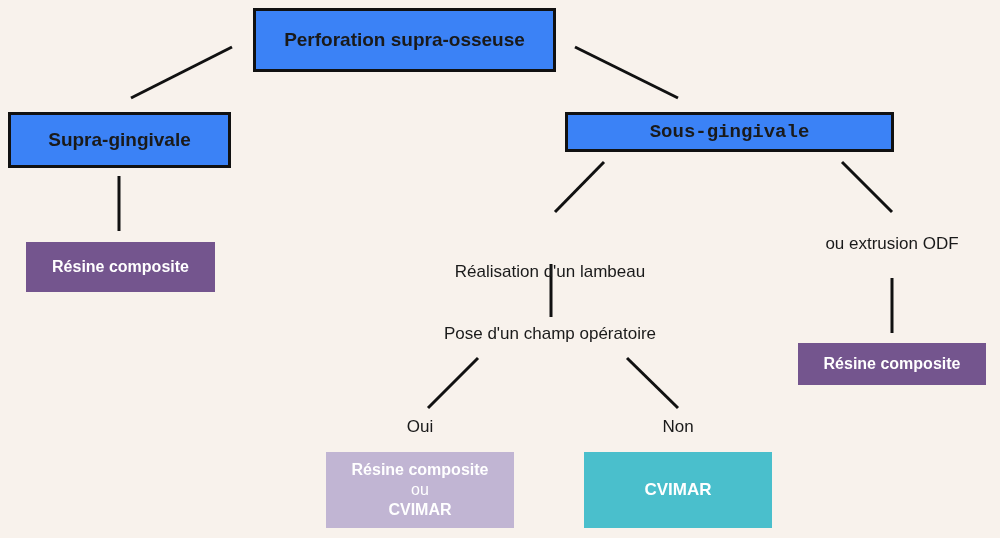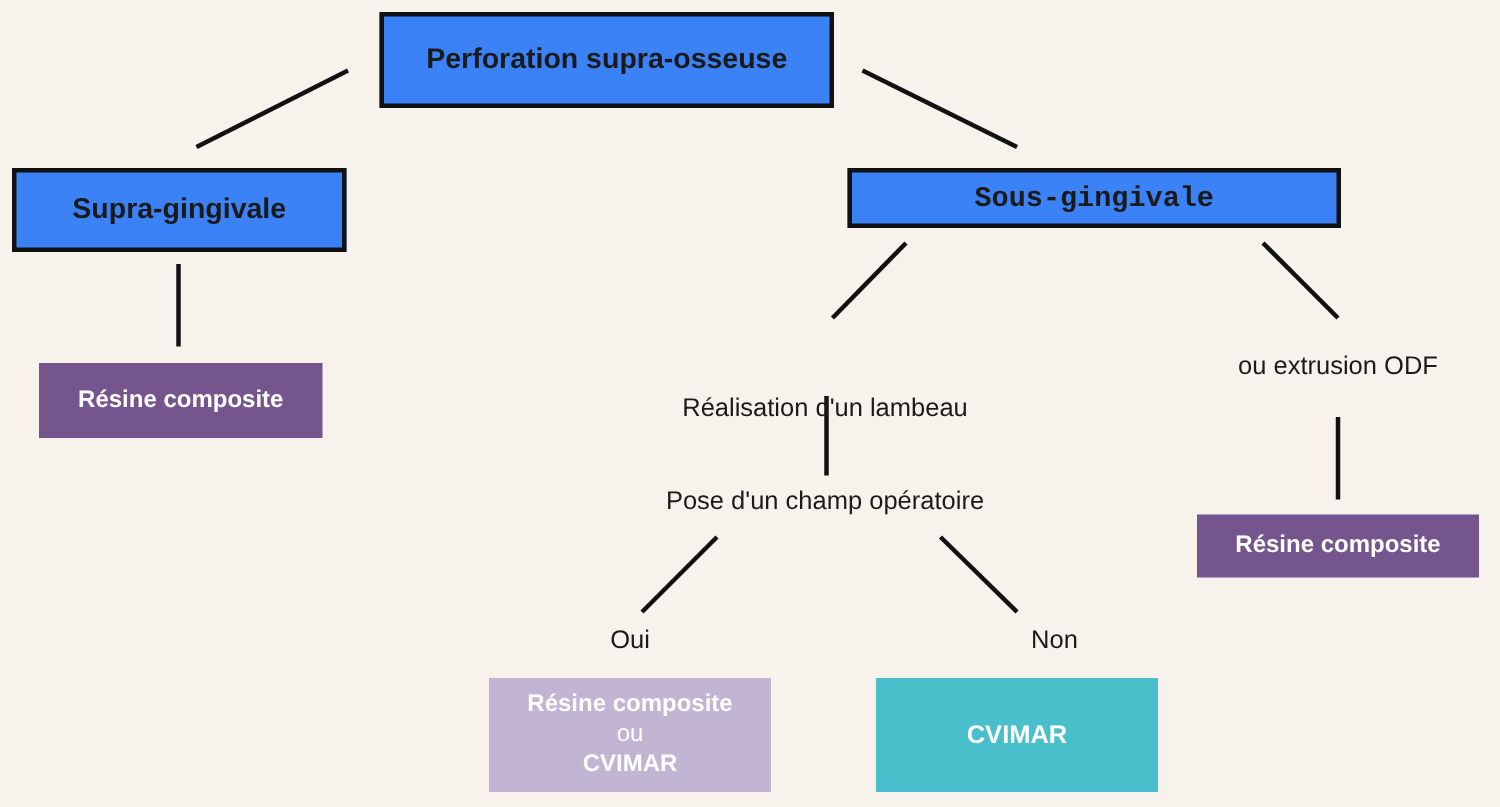--- a/index.html
+++ b/index.html
@@ -59,21 +59,21 @@
 </div>
 
 <div class="node filled purple" style="left:798px;top:343px;width:188px;height:42px;">
   <span>Résine composite</span>
 </div>
 
 <div class="node label" style="left:380px;top:415px;width:80px;height:24px;">
   <span>Oui</span>
 </div>
 
-<div class="node label" style="left:663px;top:415px;width:80px;height:24px;">
+<div class="node label" style="left:638px;top:415px;width:80px;height:24px;">
   <span>Non</span>
 </div>
 
 <div class="node filled lilac" style="left:326px;top:452px;width:188px;height:76px;flex-direction:column;">
   <span>Résine composite</span>
   <span style="font-weight:normal;">ou</span>
   <span>CVIMAR</span>
 </div>
 
 <div class="node filled teal" style="left:584px;top:452px;width:188px;height:76px;">

